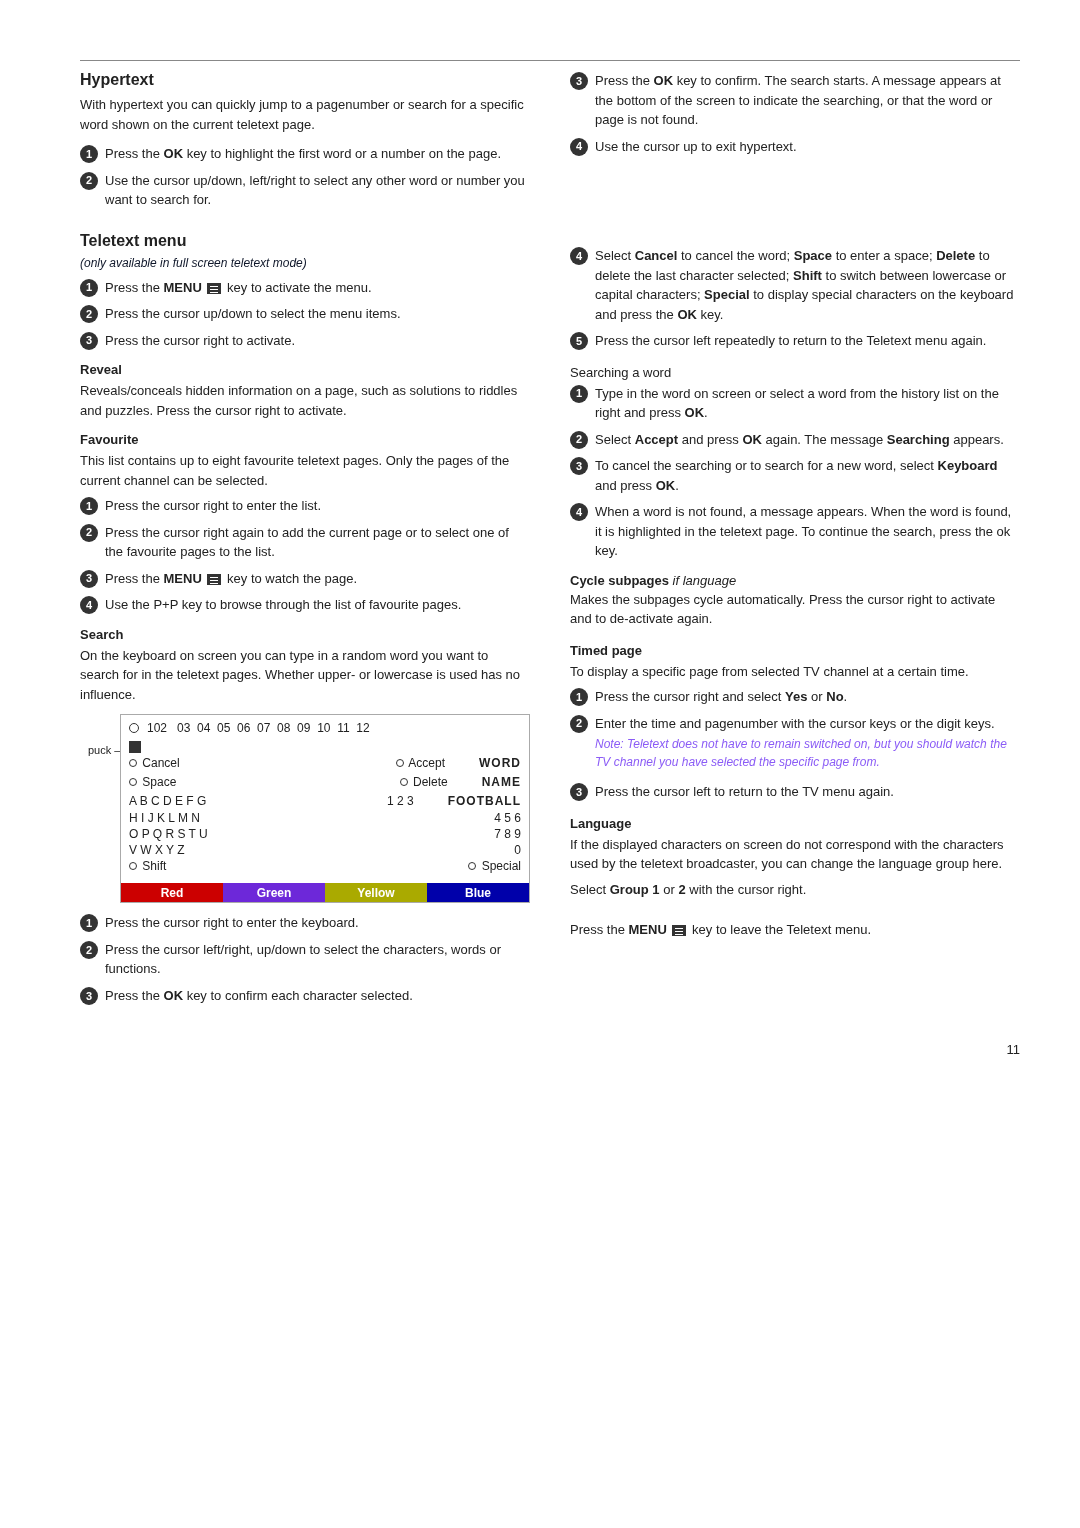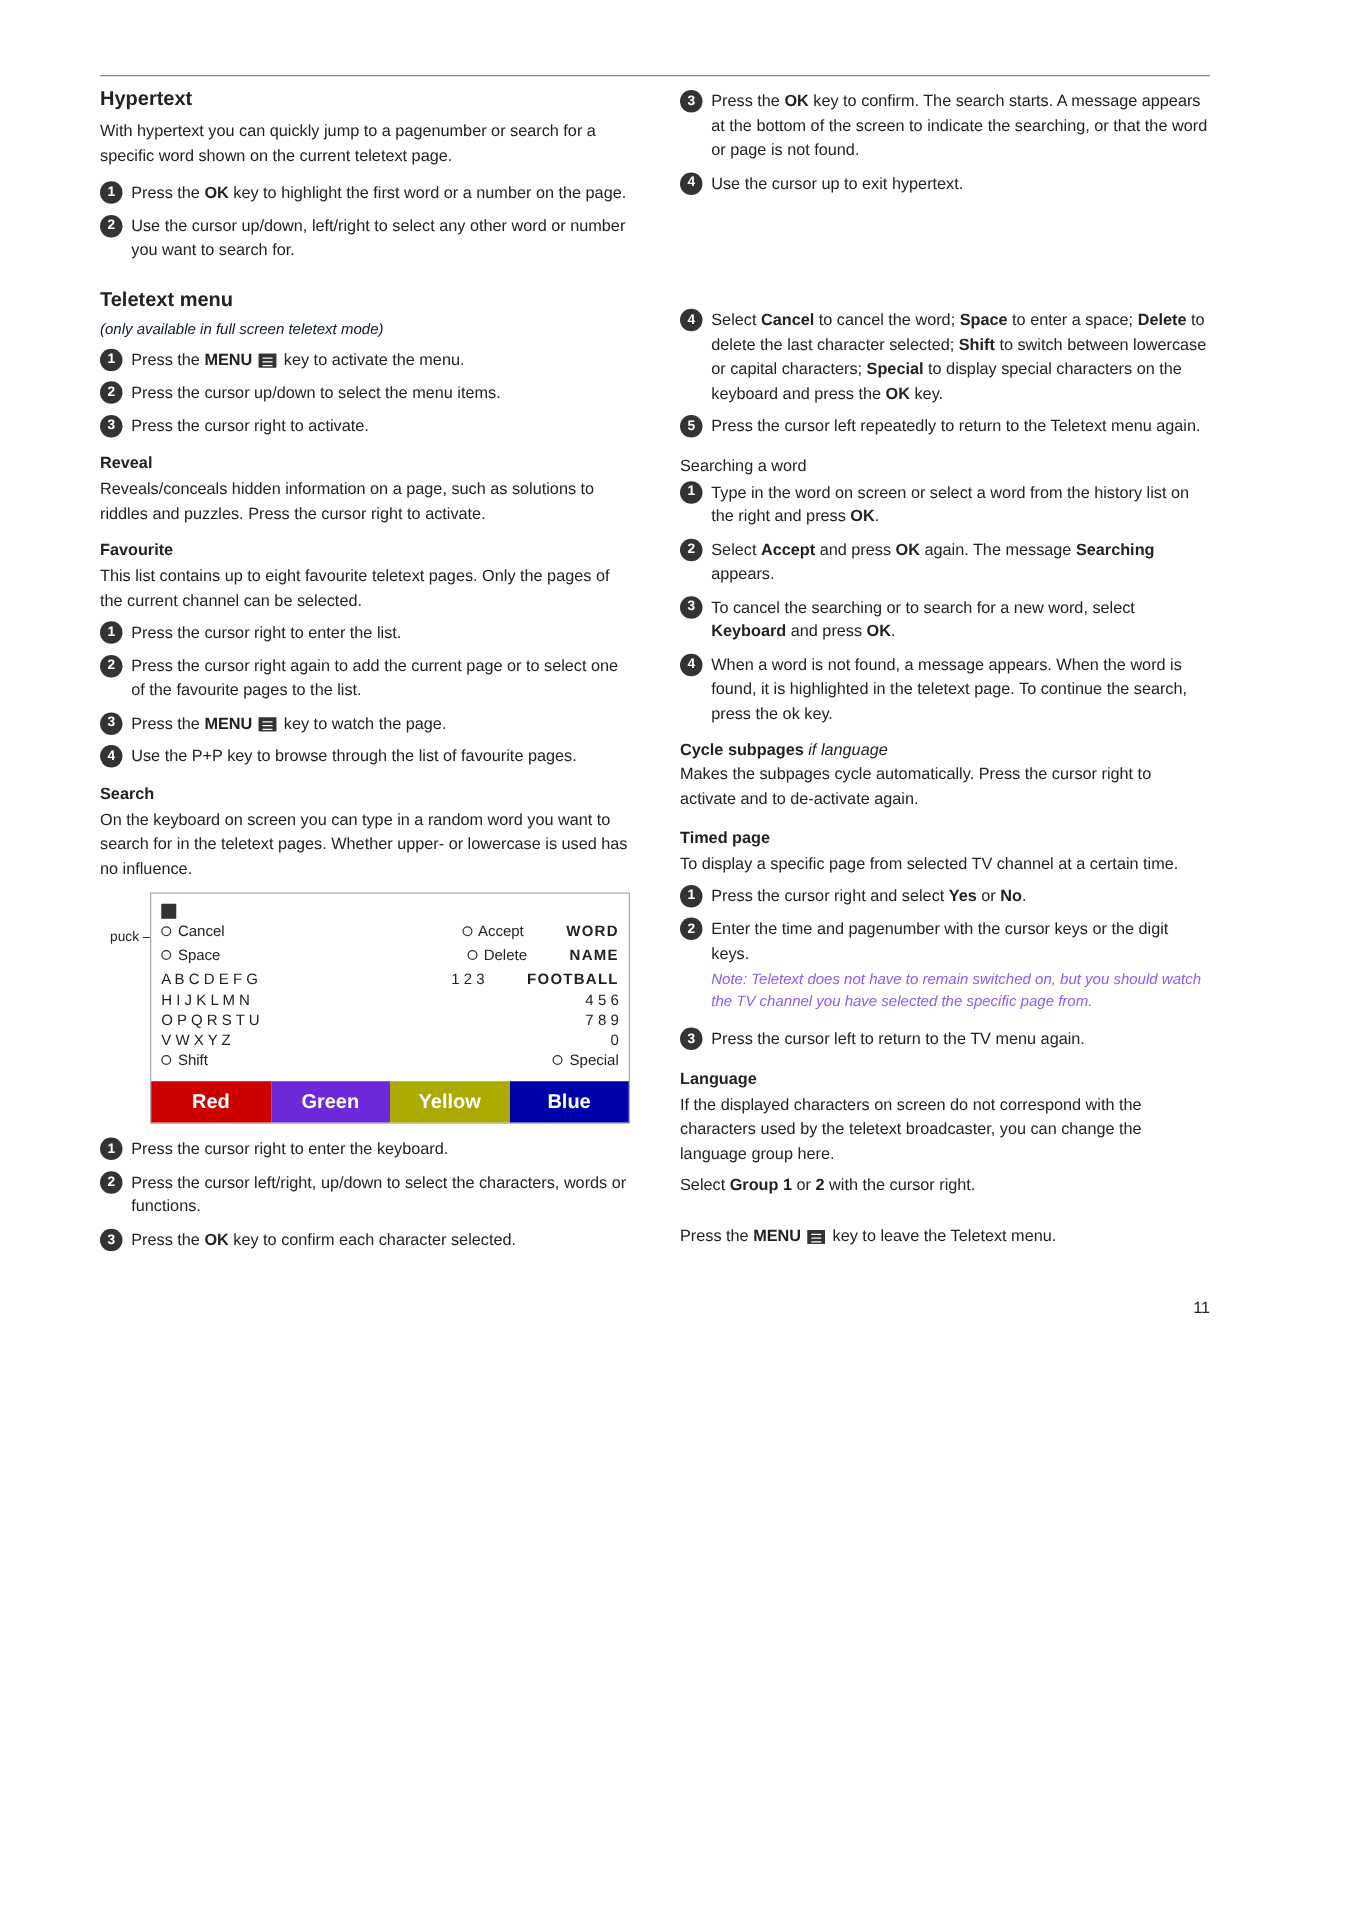--- a/index.html
+++ b/index.html
@@ -5,21 +5,21 @@
     * { margin: 0; padding: 0; box-sizing: border-box; }
     body {
       background: #fff;
       font-family: Arial, Helvetica, sans-serif;
       font-size: 13px;
       color: #222;
       width: 1080px;
       min-height: 1528px;
     }
     .page {
-      padding: 60px 112px 60px 80px;
+      padding: 60px 60px 60px 80px;
       max-width: 1080px;
     }
     hr.top-rule {
       border: none;
       border-top: 1.5px solid #888;
       margin-bottom: 10px;
     }
     .two-col {
       display: flex;
       gap: 40px;
@@ -117,25 +117,25 @@
       margin-bottom: 2px;
       gap: 10px;
       font-size: 12px;
     }
     .kb-color-bar {
       display: flex;
       margin-top: 4px;
     }
     .kb-color-cell {
       flex: 1;
-      height: 33px;
+      height: 19px;
       display: flex;
       align-items: center;
       justify-content: center;
-      font-size: 16px;
+      font-size: 12px;
       font-weight: bold;
       color: #fff;
     }
     .kb-color-red { background: #c00; }
     .kb-color-green { background: #6d28d9; }
     .kb-color-yellow { background: #aa0; }
     .kb-color-blue { background: #00a; }
     .puck-label {
       position: absolute;
       left: -32px;
@@ -273,20 +273,24 @@
       </div>
 
       
       <div class="subsection-title">Search</div>
       <div class="subsection-desc">On the keyboard on screen you can type in a random word you want to search for in the teletext pages. Whether upper- or lowercase is used has no influence.</div>
 
       
       <div class="kb-wrapper">
         <span class="puck-label">puck —</span>
         <div class="keyboard-area">
+          <div class="kb-top-row">
+            <span class="kb-circle"></span>
+            <span>102&nbsp;&nbsp; 03&nbsp; 04&nbsp; 05&nbsp; 06&nbsp; 07&nbsp; 08&nbsp; 09&nbsp; 10&nbsp; 11&nbsp; 12</span>
+          </div>
           <div class="kb-rows">
 
             <div style="display:flex;align-items:center;margin-bottom:2px;">
               <span style="font-size:12px;">
                 <span style="display:inline-block;width:12px;height:12px;background:#333;margin-right:4px;vertical-align:middle;"></span>
               </span>
             </div>
             <div class="kb-row">
               <span><span class="kb-circle" style="width:8px;height:8px;"></span> Cancel</span>
               <span style="flex:1;"></span>

